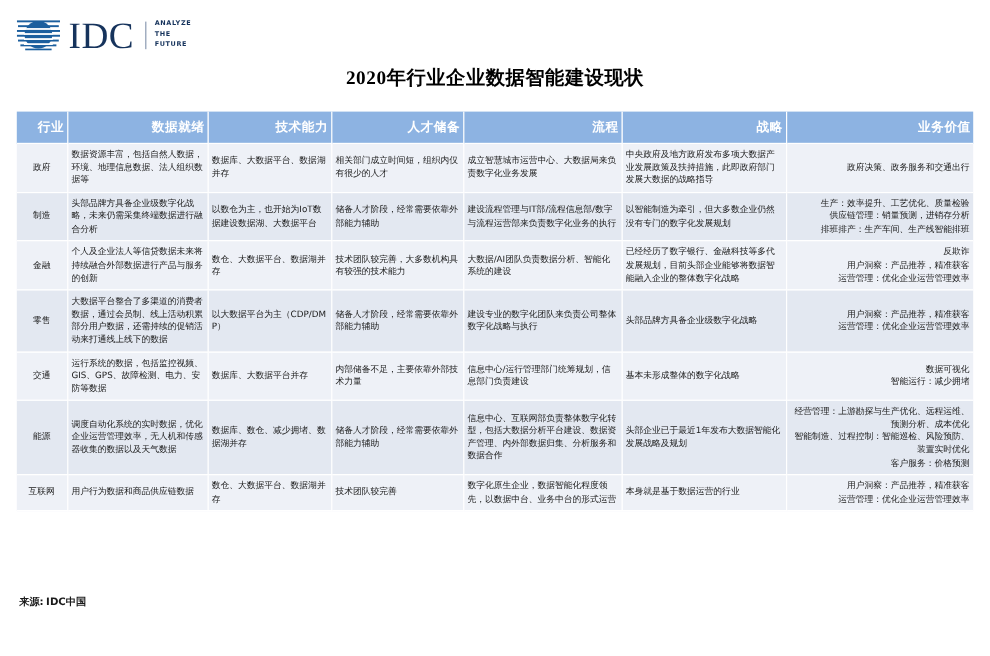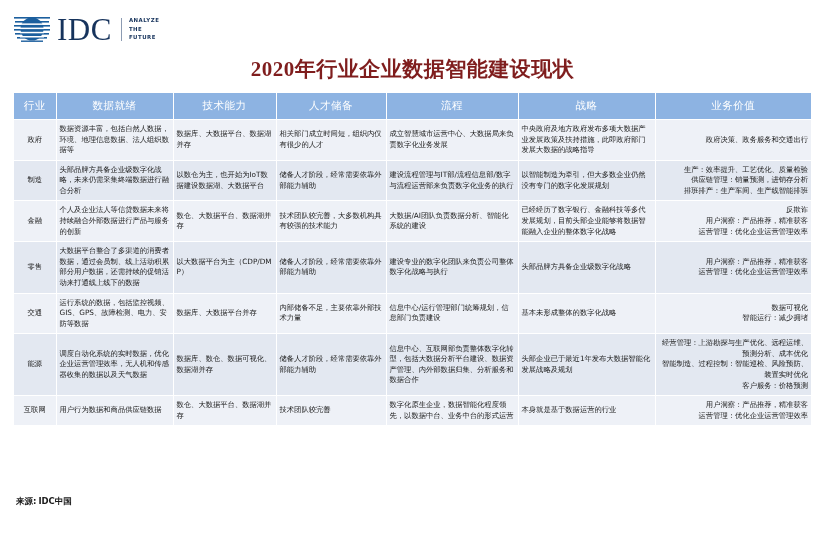--- a/index.html
+++ b/index.html
@@ -60,44 +60,44 @@
   }
 
   
   .main-title {
     position: absolute;
     left: 0;
     top: 55px;
     width: 825px;
     text-align: center;
     font-family: "Liberation Serif", "DejaVu Serif", serif;
-    font-size: 21px;
+    font-size: 16px;
     font-weight: bold;
-    color: #7f1d1d;
+    color: #000000;
     letter-spacing: 0.5px;
   }
 
   
   .table-wrap {
     position: absolute;
     left: 14px;
     top: 93px;
     width: 797px;
   }
   table.grid {
     width: 797px;
     border-collapse: collapse;
     table-layout: fixed;
   }
   table.grid th {
     background: #8db3e2;
     color: #ffffff;
     font-size: 10.5px;
-    font-weight: normal;
-    text-align: center;
+    font-weight: bold;
+    text-align: right;
     padding: 6px 2px;
     border-right: 1px solid #ffffff;
     border-bottom: 1px solid #ffffff;
     letter-spacing: 0.5px;
   }
   table.grid th:last-child { border-right: none; }
   table.grid td {
     font-size: 7.3px;
     line-height: 1.45;
     color: #1a1a1a;
@@ -305,21 +305,21 @@
               <span>数据可视化</span>
               <span>智能运行：减少拥堵</span>
             </td>
         </tr>
         <tr class="band-b">
           <td class="industry">能源</td>
           <td class="cell-lines">
               <span>调度自动化系统的实时数据，优化企业运营管理效率，无人机和传感器收集的数据以及天气数据</span>
             </td>
           <td class="cell-lines">
-              <span>数据库、数仓、数据可视化、数据湖并存</span>
+              <span>数据库、数仓、减少拥堵、数据湖并存</span>
             </td>
           <td class="cell-lines">
               <span>储备人才阶段，经常需要依靠外部能力辅助</span>
             </td>
           <td class="cell-lines">
               <span>信息中心、互联网部负责整体数字化转型，包括大数据分析平台建设、数据资产管理、内外部数据归集、分析服务和数据合作</span>
             </td>
           <td class="cell-lines">
               <span>头部企业已于最近1年发布大数据智能化发展战略及规划</span>
             </td>

